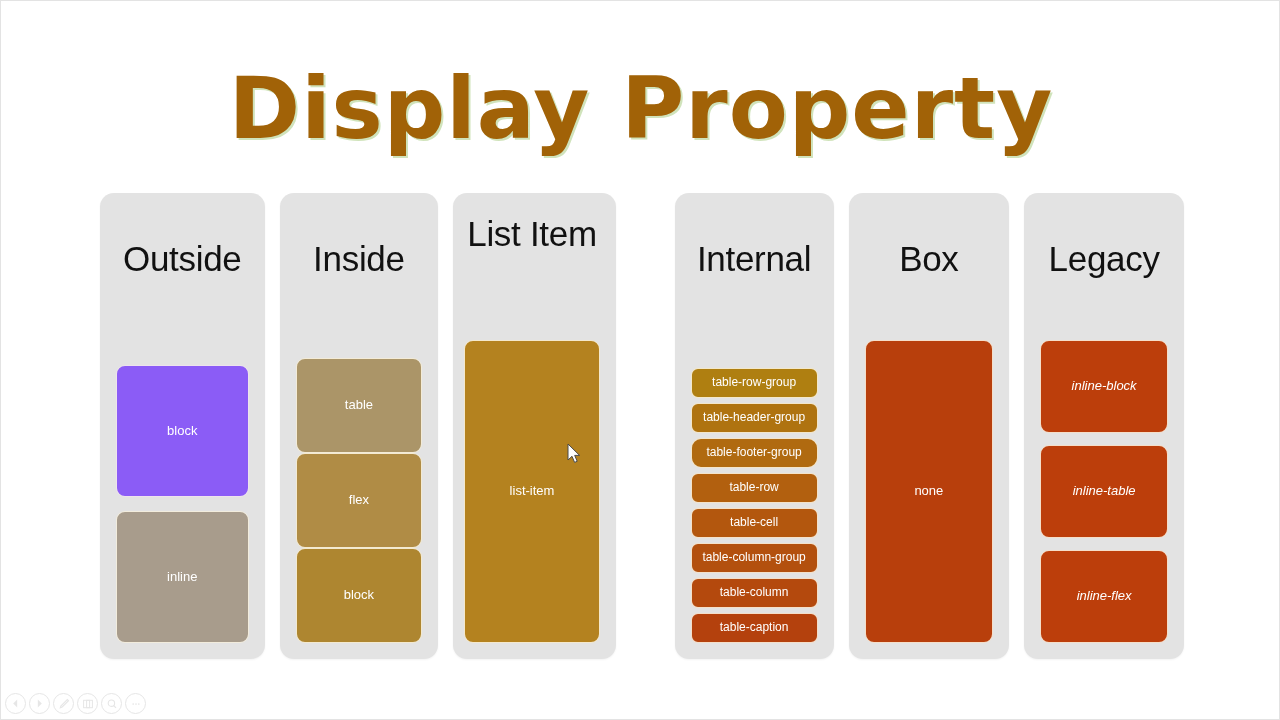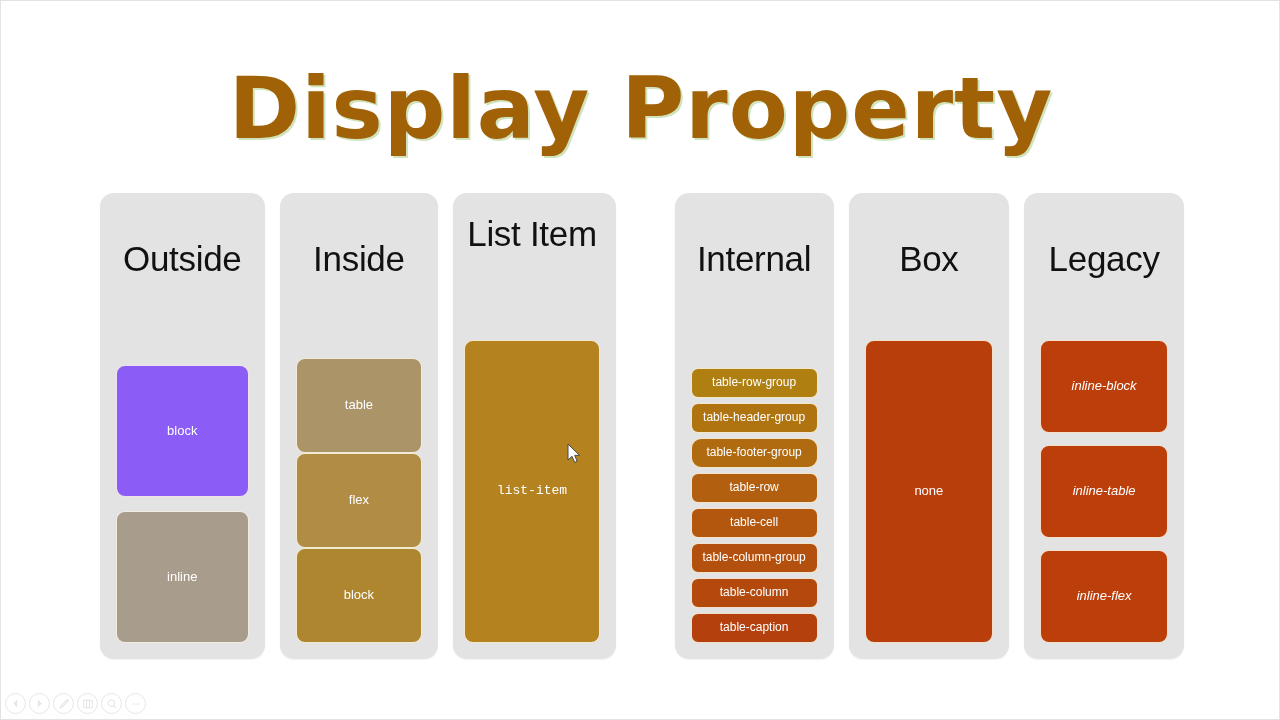--- a/index.html
+++ b/index.html
@@ -116,21 +116,21 @@
   
   .col-outside .col-body { gap: 14px; padding-bottom: 2px; }
   .tile-outside { height: 132px; }
 
   
   .col-inside .col-body { gap: 0; padding-bottom: 2px; }
   .tile-inside { height: 95px; }
 
   
   .col-listitem .col-body { padding-bottom: 2px; }
-  .tile-listitem { height: 303px; font-family: Liberation Mono, monospace; }
+  .tile-listitem { height: 303px; }
 
   
   .col-internal .col-body { gap: 5px; padding-bottom: 2px; }
   .tile-internal {
     height: 30px;
     border-radius: 7px;
     font-size: 12px;
   }
 
   

